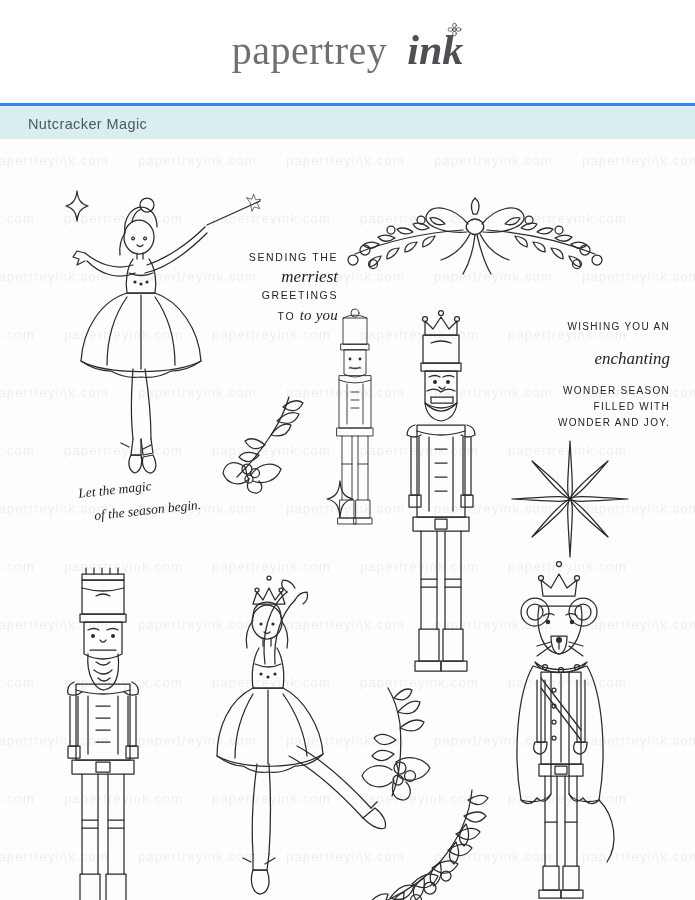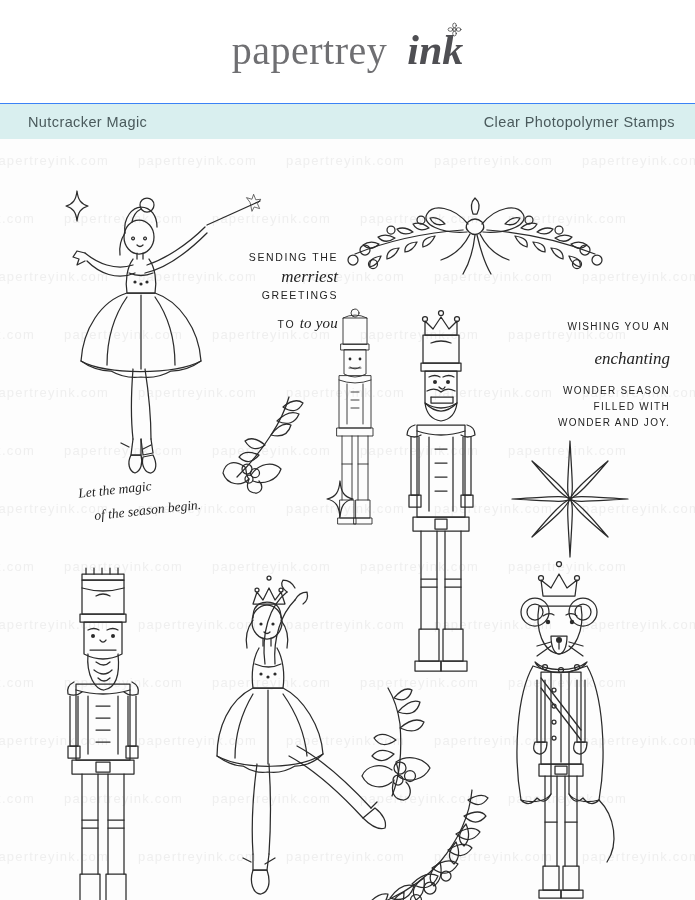--- a/index.html
+++ b/index.html
@@ -60,21 +60,21 @@
   }
 
   
   .titlebar {
     position: absolute;
     top: 103px;
     left: 0;
     width: 695px;
     height: 36px;
     background: #d9efef;
-    border-top: 1px solid #3b82f6;
+    border-top: 3px solid #3b82f6;
     border-bottom: 1px solid #bfe2e2;
   }
   .titlebar .set-name {
     position: absolute;
     left: 28px;
     top: 10px;
     font-size: 14.5px;
     letter-spacing: 0.4px;
     color: #4a5a5c;
   }
@@ -186,21 +186,20 @@
           <ellipse cx="10" cy="4.6" rx="2.4" ry="3.2"></ellipse>
           <ellipse cx="15.4" cy="10" rx="3.2" ry="2.4"></ellipse>
           <ellipse cx="10" cy="15.4" rx="2.4" ry="3.2"></ellipse>
           <ellipse cx="4.6" cy="10" rx="3.2" ry="2.4"></ellipse>
         </g>
       </svg></span>
   </div>
 
   <div class="titlebar">
     <div class="set-name">Nutcracker Magic</div>
-    <div class="set-type">Clear Photopolymer Stamps</div>
   </div>
 
   <div class="sheet">
 
     <div class="watermarks" id="wm-layer">
         <span class="wm" style="left: -10px; top: 14px;">papertreyink.com</span>
         <span class="wm" style="left: 138px; top: 14px;">papertreyink.com</span>
         <span class="wm" style="left: 286px; top: 14px;">papertreyink.com</span>
         <span class="wm" style="left: 434px; top: 14px;">papertreyink.com</span>
         <span class="wm" style="left: 582px; top: 14px;">papertreyink.com</span>
@@ -319,21 +318,21 @@
       </svg>
 
       <svg style="left:64px; top:50px; width:26px; height:34px;" viewBox="0 0 26 34">
         <path class="ink" d="M13 2 C14 11 17 15 24 17 C17 19 14 23 13 32 C12 23 9 19 2 17 C9 15 12 11 13 2 Z"></path>
       </svg>
 
       <div class="sentiment" style="left:208px; top:111px; width:130px;">
         <div class="s-caps">SENDING THE</div>
         <div class="s-script-big" style="margin:1px 0 1px 0;">merriest</div>
         <div class="s-caps">GREETINGS</div>
-        <div style="margin-top:10px;">
+        <div style="margin-top:2px;">
           <span class="s-caps">TO </span><span class="s-script" style="font-size:15px;">to you</span>
         </div>
       </div>
 
       <svg style="left:325px; top:55px; width:300px; height:120px;" viewBox="0 0 300 120">
         <g class="ink">
 
           <path d="M143 28 q7 -6 14 0 q4 6 -1 10 q-6 5 -12 0 q-5 -4 -1 -10 Z"></path>
 
           <path d="M143 30 C128 12 108 10 102 20 C96 30 116 40 142 38"></path>

